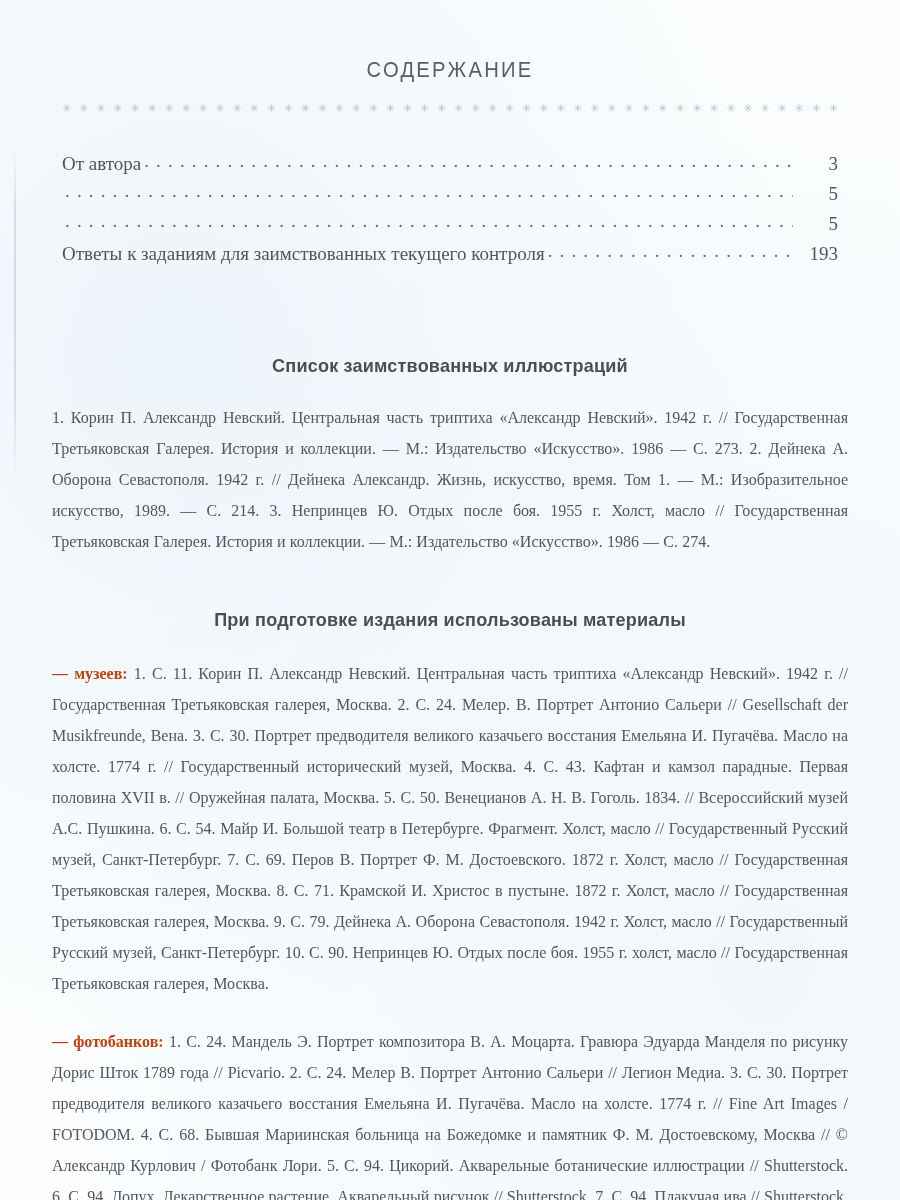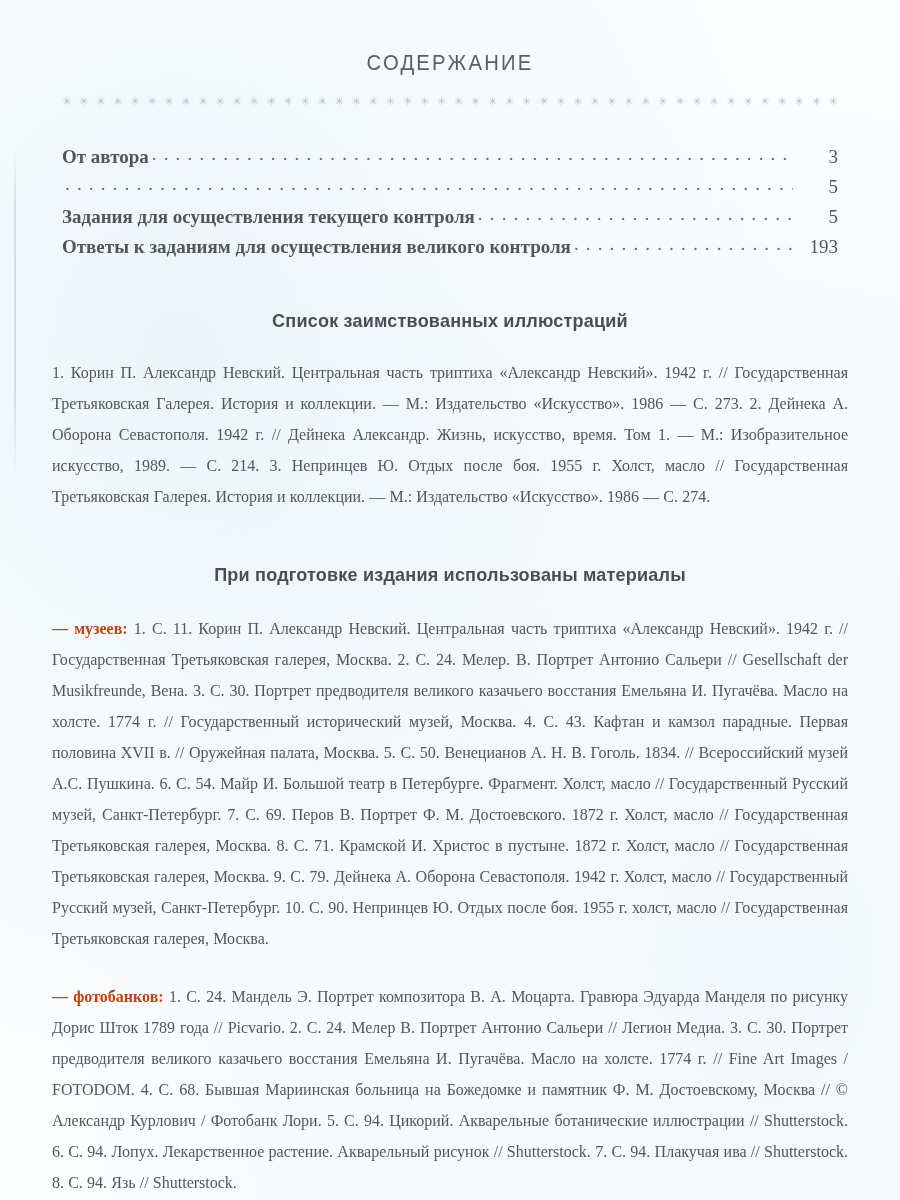--- a/index.html
+++ b/index.html
@@ -40,21 +40,21 @@
       radial-gradient(ellipse at 85% 80%, rgba(230,240,248,0.45) 0%, rgba(255,255,255,0) 65%);
   }
 
   .page {
     position: absolute;
     left: 0;
     top: 0;
     width: 900px;
     height: 1200px;
     box-sizing: border-box;
-    padding: 8px 52px;
+    padding: 15px 52px;
   }
 
   
   .page-title {
     margin: 42px 0 0 0;
     text-align: center;
     font-family: "Liberation Sans Narrow", "Liberation Sans", "DejaVu Sans", sans-serif;
     font-weight: 400;
     font-size: 22px;
     letter-spacing: 2.4px;
@@ -84,21 +84,20 @@
   .toc-row {
     display: flex;
     align-items: baseline;
     font-size: 19px;
     line-height: 30px;
     color: #52555d;
     white-space: nowrap;
   }
   .toc-row .toc-label {
     flex: 0 0 auto;
-    font-weight: bold;
   }
   .toc-row.bold .toc-label {
     font-weight: bold;
     color: #44474e;
   }
   .toc-row .leader {
     flex: 1 1 auto;
     overflow: hidden;
     margin: 0 3px;
     position: relative;
@@ -136,21 +135,21 @@
   .body-par {
     text-align: justify;
     font-size: 16px;
     line-height: 31px;
     color: #53565e;
     hyphens: none;
     text-justify: inter-word;
     word-spacing: 0.2px;
   }
 
-  .sec-illustrations { margin-top: 48px; }
+  .sec-illustrations { margin-top: 86px; }
   .sec-illustrations .body-par { margin-top: 25px; }
 
   .sec-materials { margin-top: 52px; }
   .sec-materials .body-par { margin-top: 27px; }
   .sec-materials .body-par + .body-par { margin-top: 27px; }
 
   b, .lead { font-weight: bold; color: #c2410c; }
 </style>
 </head>
 <body>
@@ -215,26 +214,25 @@
       <div class="toc-row">
         <span class="toc-label">От автора</span>
         <span class="leader"></span>
         <span class="toc-page">3</span>
       </div>
       <div class="toc-row bold">
         <span class="leader"></span>
         <span class="toc-page">5</span>
       </div>
       <div class="toc-row">
-        <span class="toc-label">Задания для осуществления текущего контроля</span>
         <span class="leader"></span>
         <span class="toc-page">5</span>
       </div>
       <div class="toc-row">
-        <span class="toc-label">Ответы к заданиям для осуществления великого контроля</span>
+        <span class="toc-label">Ответы к заданиям для заимствованных текущего контроля</span>
         <span class="leader"></span>
         <span class="toc-page">193</span>
       </div>
     </div>
 
   <div class="sec-illustrations">
     <h2 class="section-heading">Список заимствованных иллюстраций</h2>
     <p class="body-par"><span>1. Корин П. Александр Невский. Центральная часть триптиха «Александр Невский». 1942 г. // Государственная Третьяковская Галерея. История и коллекции. — М.: Издательство «Искусство». 1986 — С. 273. 2. Дейнека А. Оборона Севастополя. 1942 г. // Дейнека Александр. Жизнь, искусство, время. Том 1. — М.: Изобразительное искусство, 1989. — С. 214. 3. Непринцев Ю. Отдых после боя. 1955 г. Холст, масло // Государственная Третьяковская Галерея. История и коллекции. — М.: Издательство «Искусство». 1986 — С. 274.</span></p>
   </div>
 

